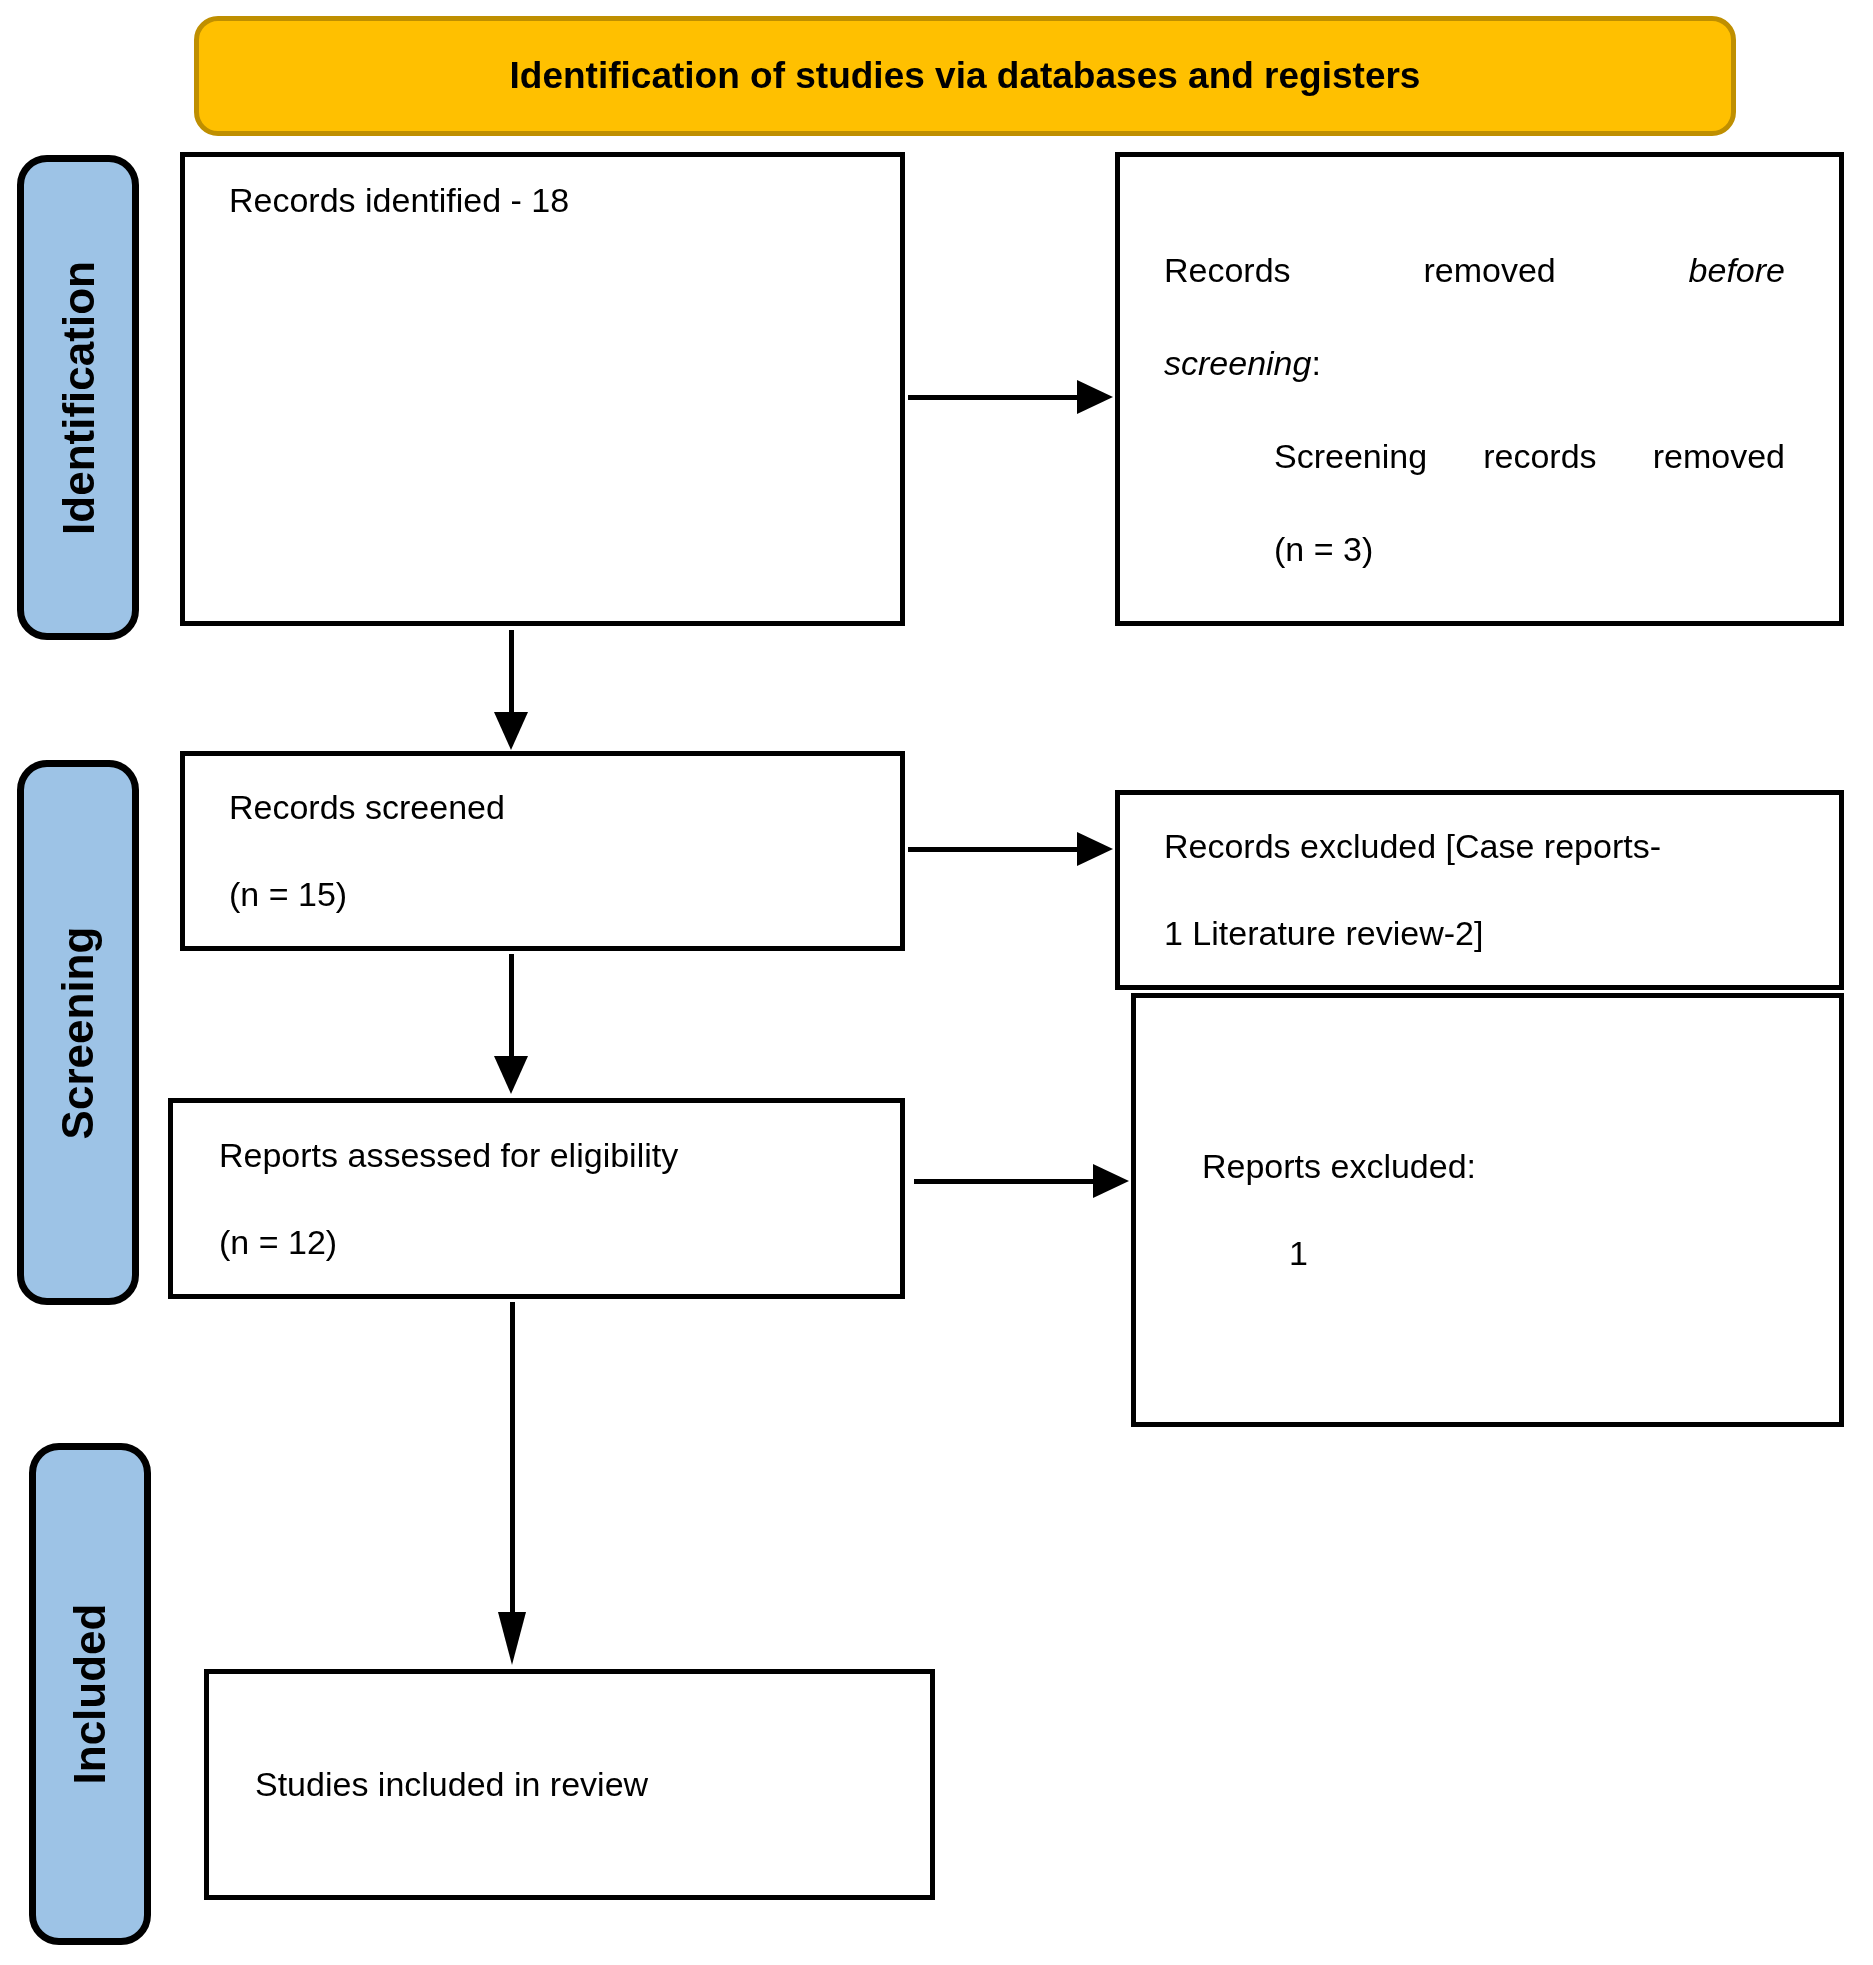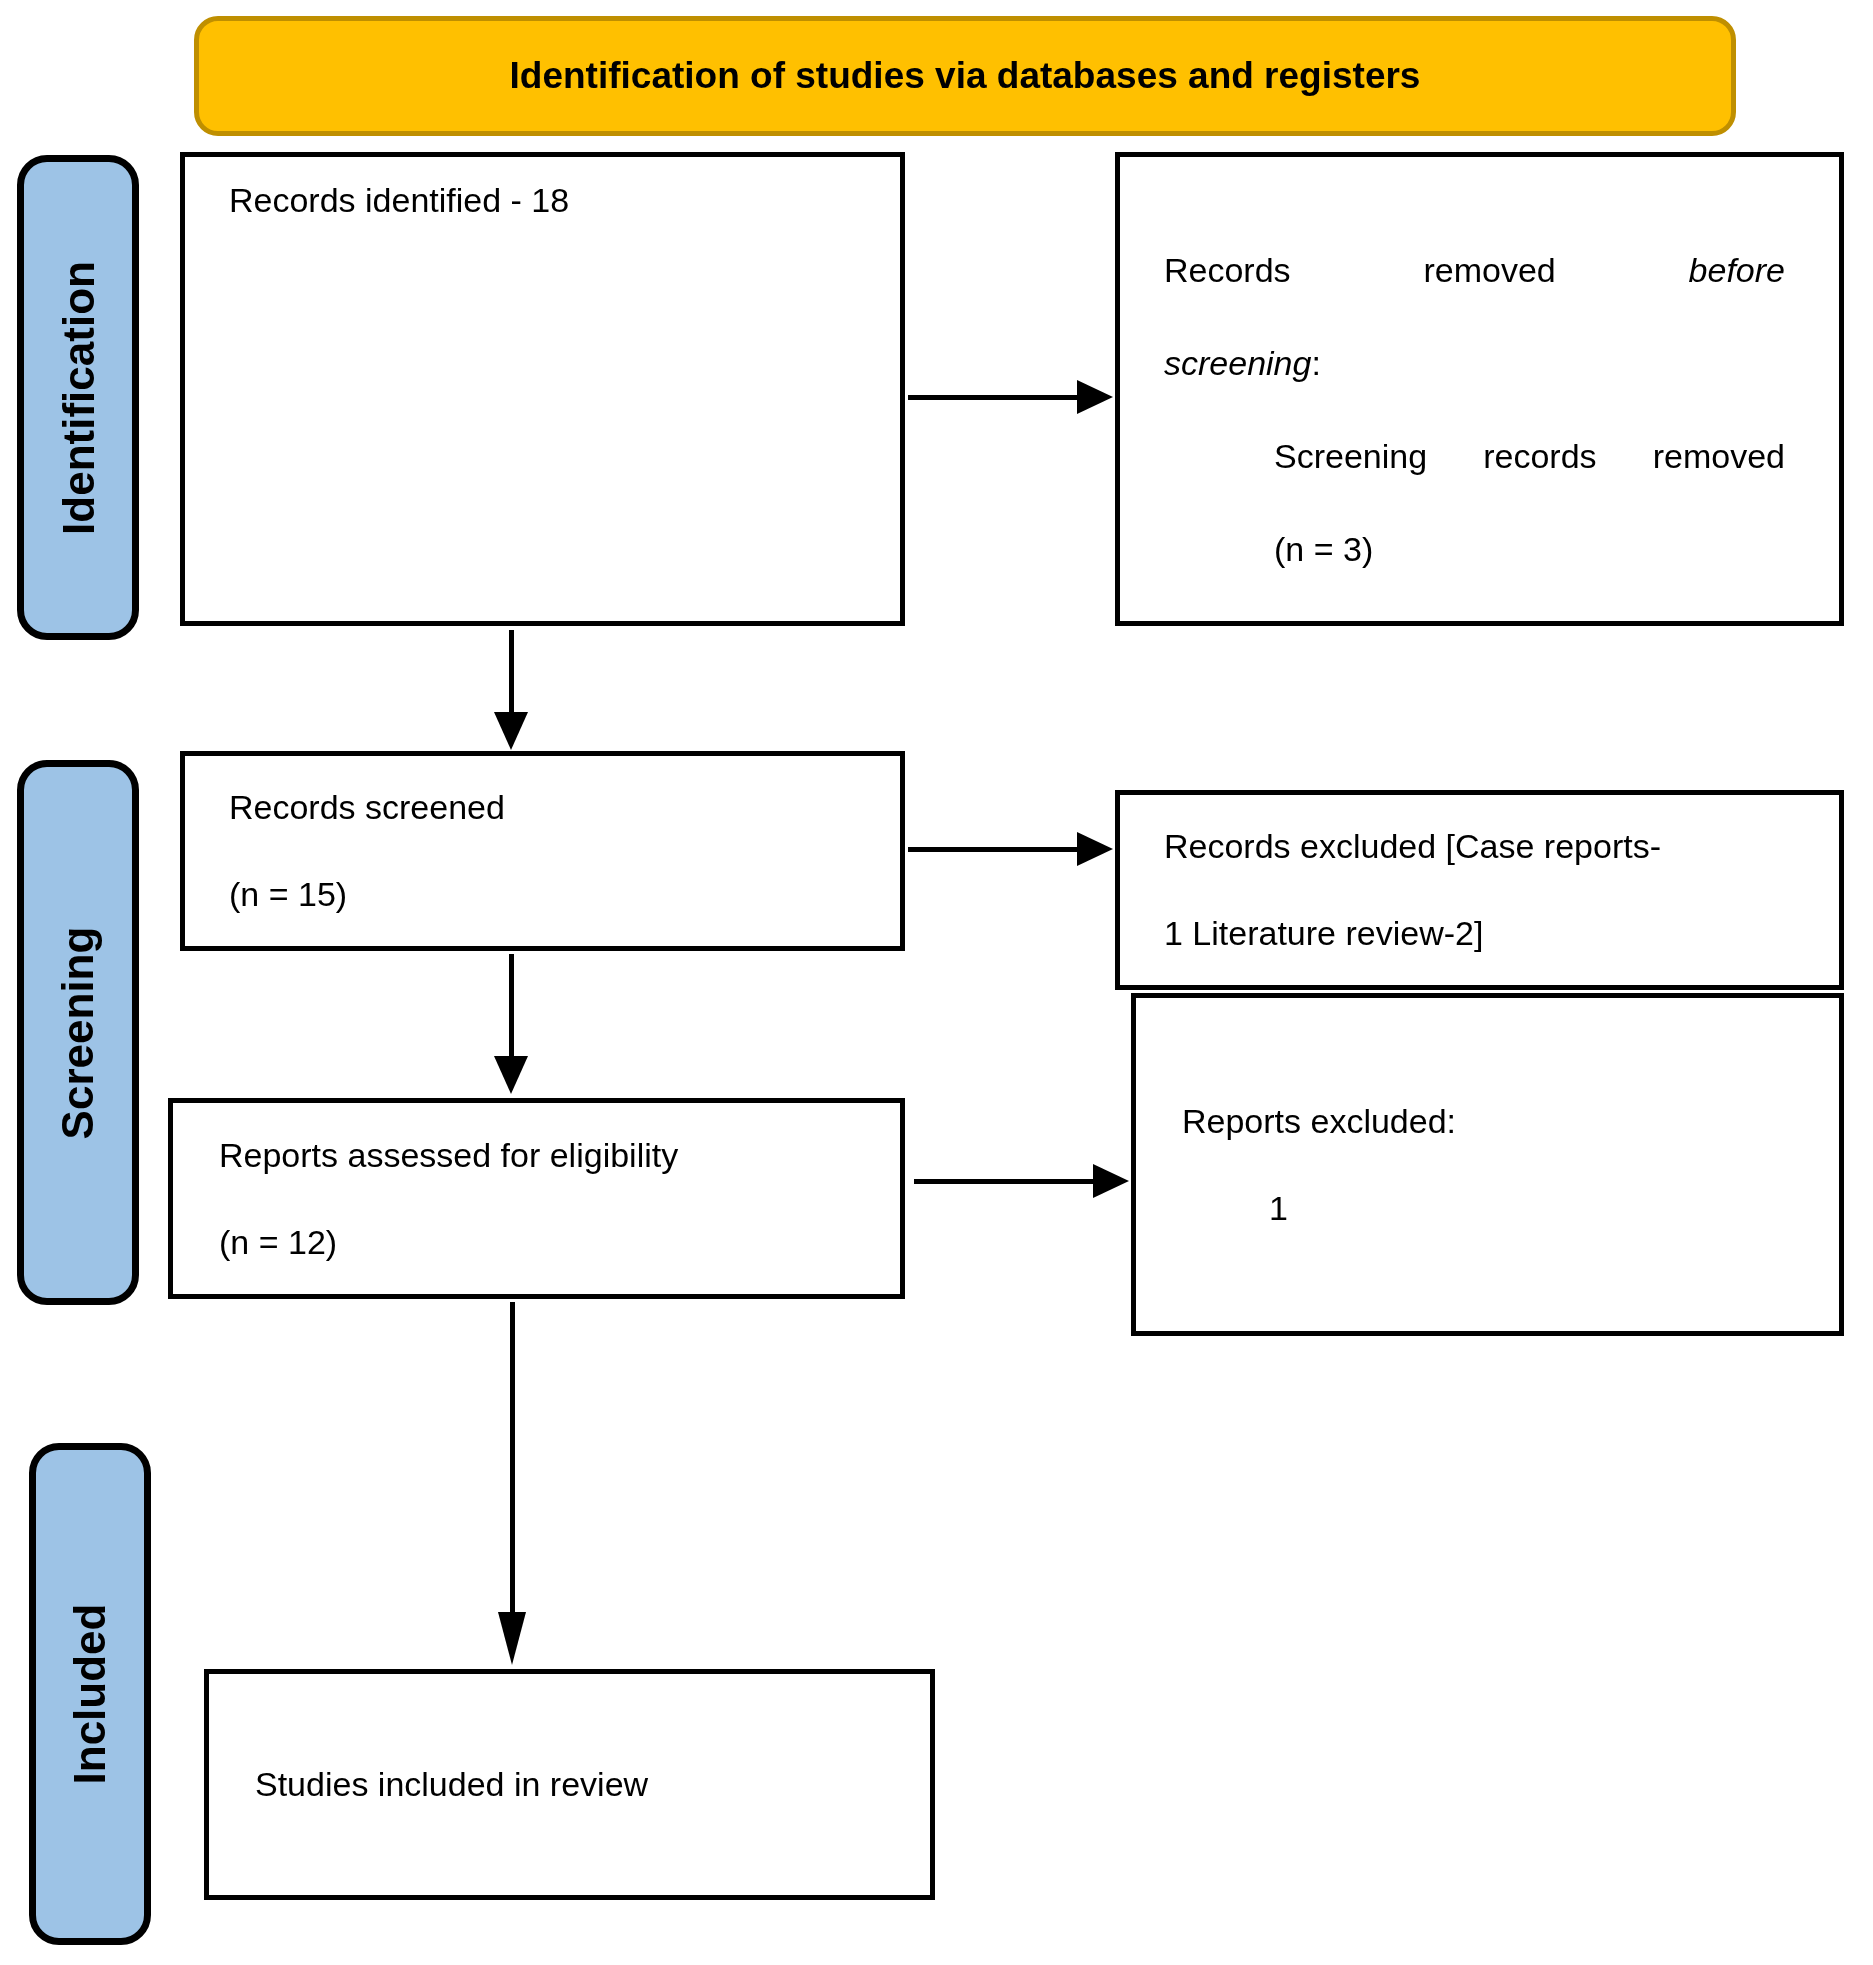--- a/index.html
+++ b/index.html
@@ -55,22 +55,22 @@
   #box-identified{left:180px;top:152px;width:725px;height:474px;
     display:flex;align-items:flex-start;padding-left:44px;}
   #box-removed{left:1115px;top:152px;width:729px;height:474px;
     padding:67px 54px 0 44px;line-height:93px;}
   #box-screened{left:180px;top:751px;width:725px;height:200px;
     display:flex;flex-direction:column;justify-content:center;padding-left:44px;}
   #box-records-excluded{left:1115px;top:790px;width:729px;height:200px;
     display:flex;flex-direction:column;justify-content:center;padding-left:44px;padding-right:35px;}
   #box-assessed{left:168px;top:1098px;width:737px;height:201px;
     display:flex;flex-direction:column;justify-content:center;padding-left:46px;}
-  #box-reports-excluded{left:1131px;top:993px;width:713px;height:343px;
-    display:flex;flex-direction:column;justify-content:center;padding-left:46px;padding-right:35px;}
+  #box-reports-excluded{left:1131px;top:993px;width:713px;height:434px;
+    display:flex;flex-direction:column;justify-content:center;padding-left:66px;padding-right:35px;}
   #box-included{left:204px;top:1669px;width:731px;height:231px;
     display:flex;flex-direction:column;justify-content:center;padding-left:46px;}
   
   .jline{display:flex;justify-content:space-between;}
   .indent{margin-left:110px;}
   .indent-small{margin-left:87px;}
   .it{font-style:italic;}
   
   .hline{position:absolute;height:5.2px;background:var(--arrow);}
   .vline{position:absolute;width:5.2px;background:var(--arrow);}

